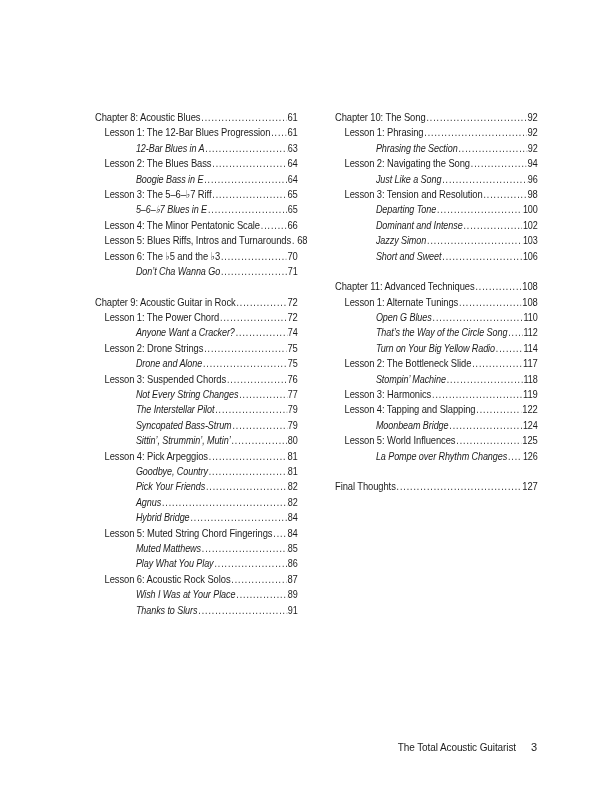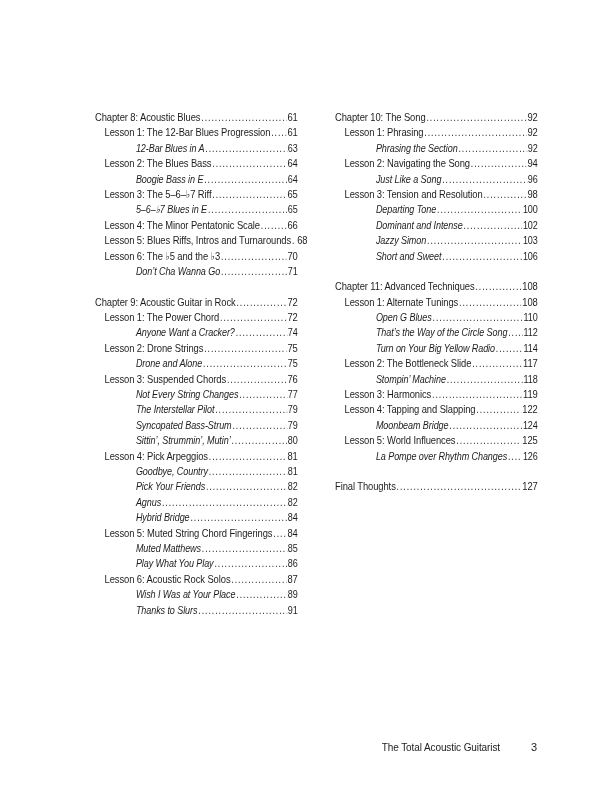--- a/index.html
+++ b/index.html
@@ -45,21 +45,21 @@
     letter-spacing:1.1px;
     font-size:10px;
   }
   .pagenum { flex:0 0 auto; font-style:normal; }
   .footer {
     position:absolute;
     top:741px;
     right:75px;
     display:flex;
     align-items:baseline;
-    gap:31px;
+    gap:15px;
     font-size:10px;
     letter-spacing:-0.1px;
   }
   .footer .pageno { font-size:11px; }
 </style>
 </head>
 <body>
 
 <div id="toc-col-left" class="toc-col">
     <div class="row chapter">

